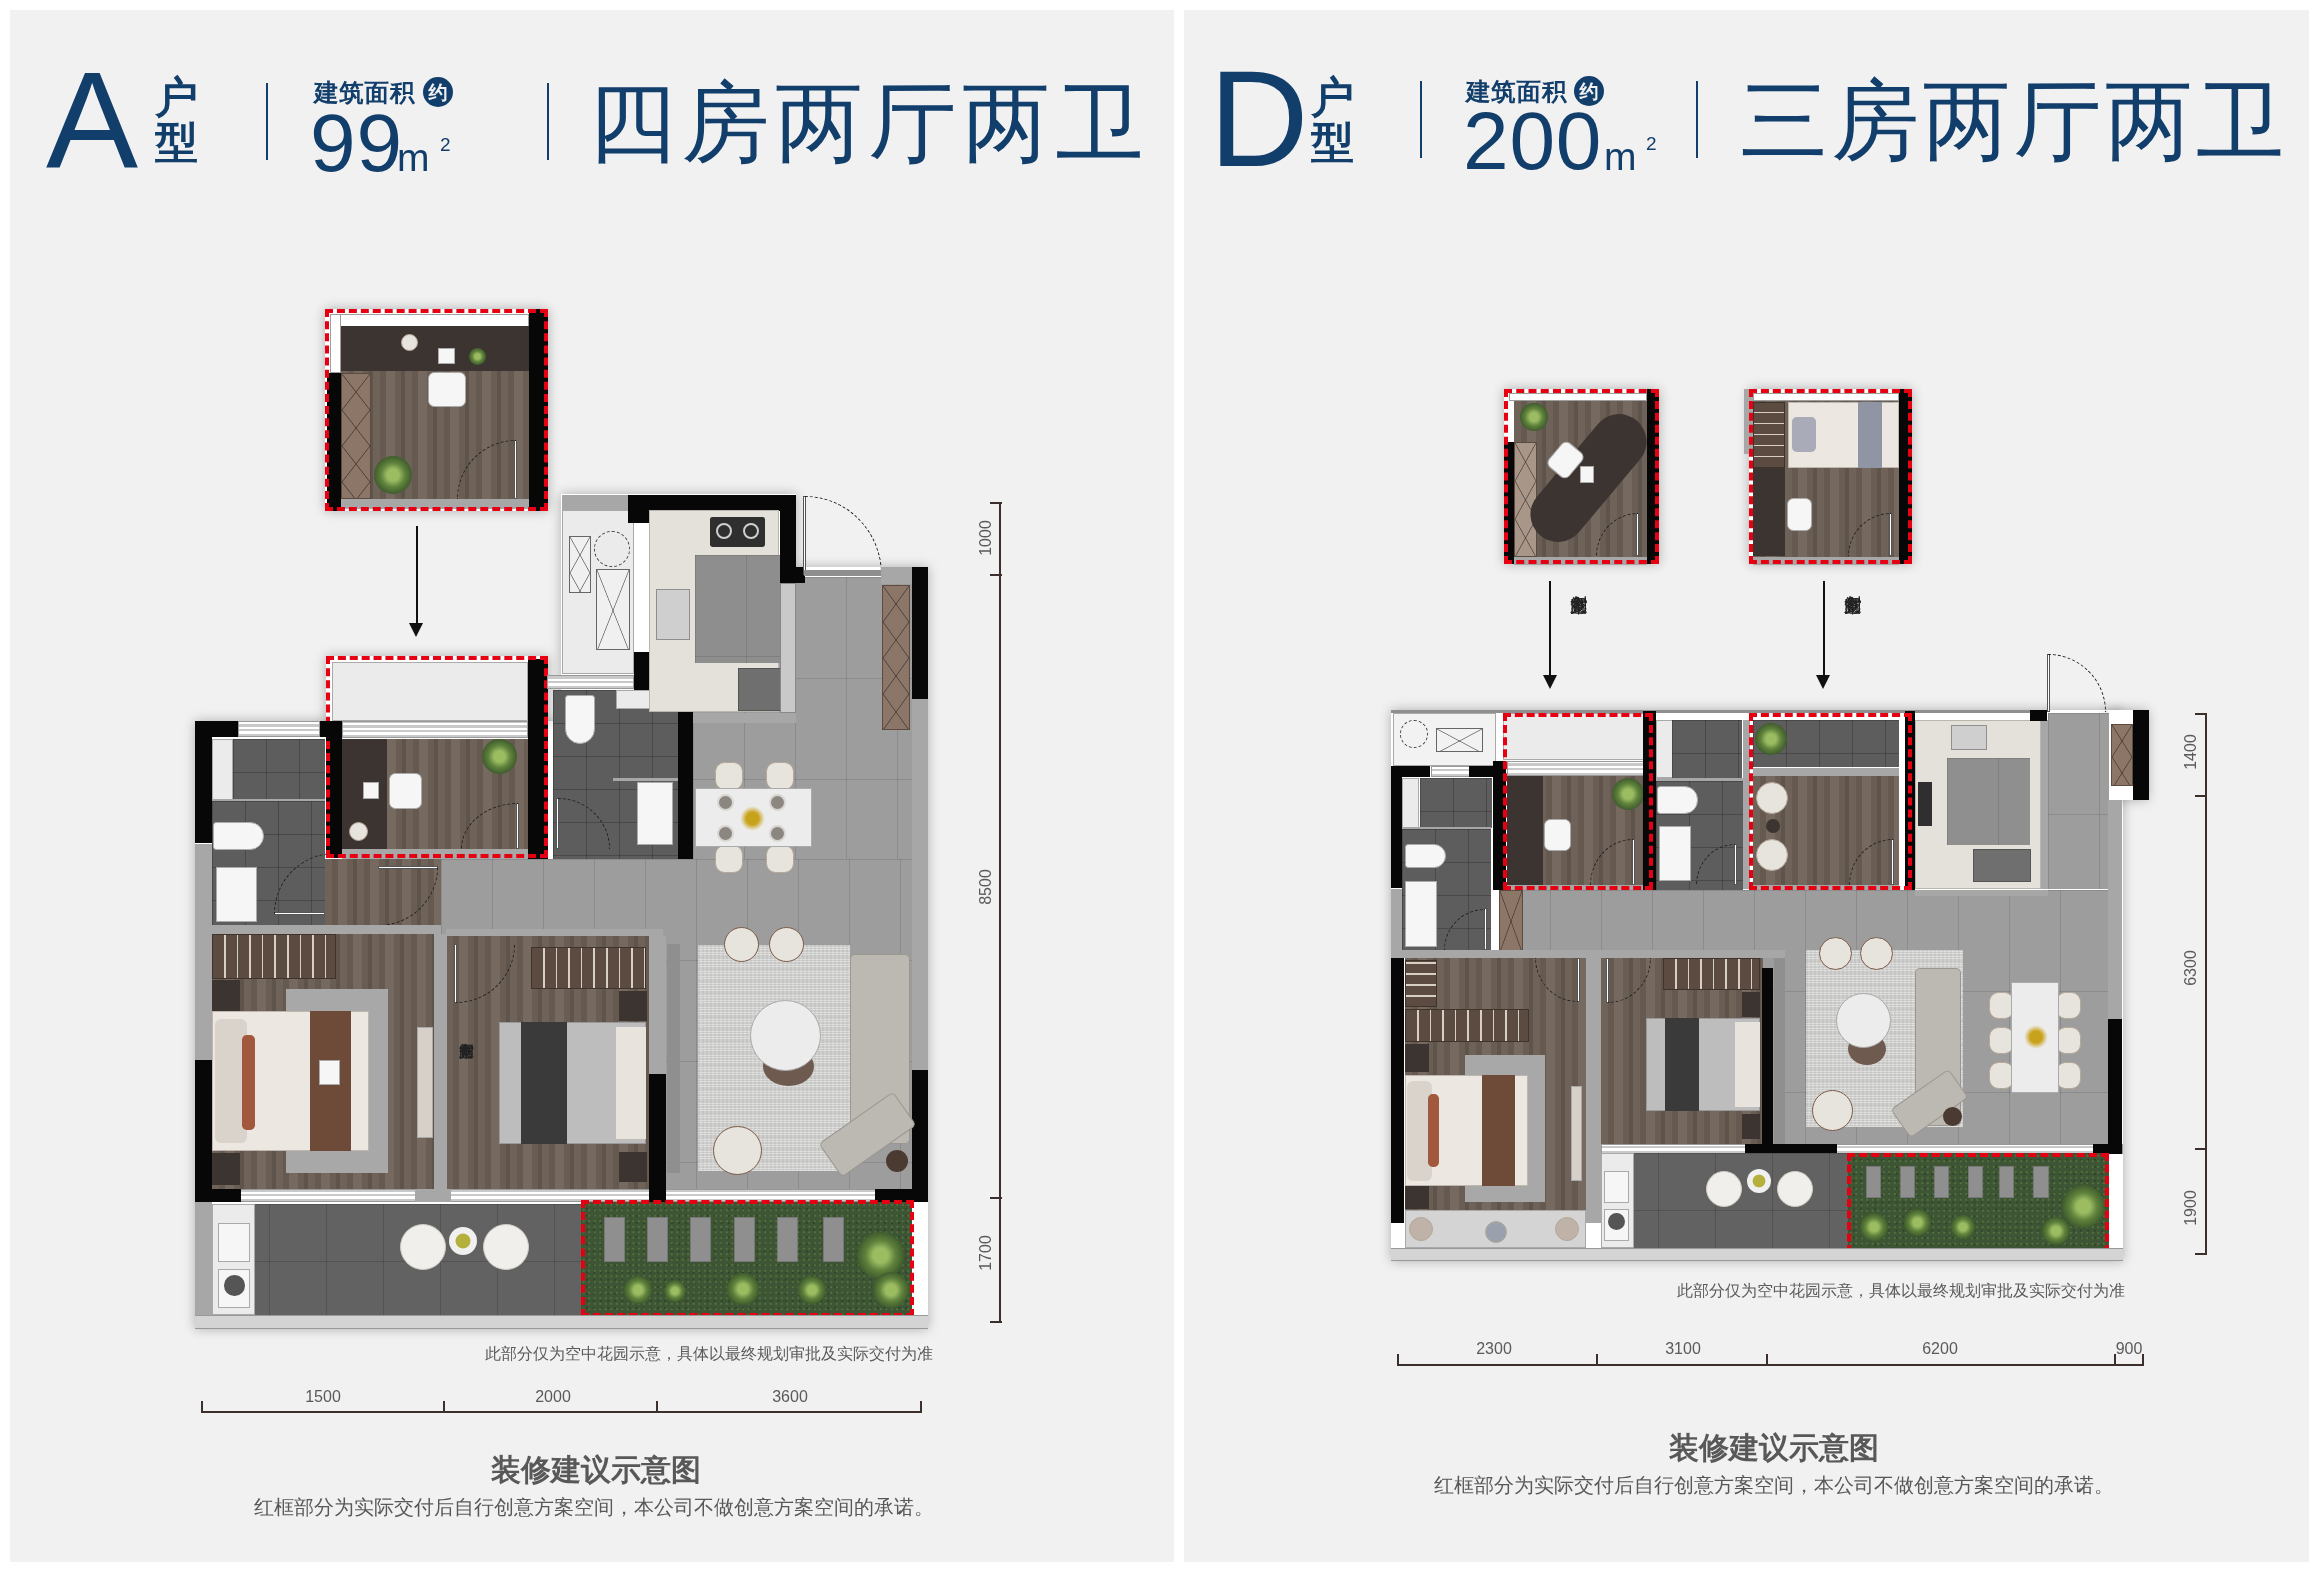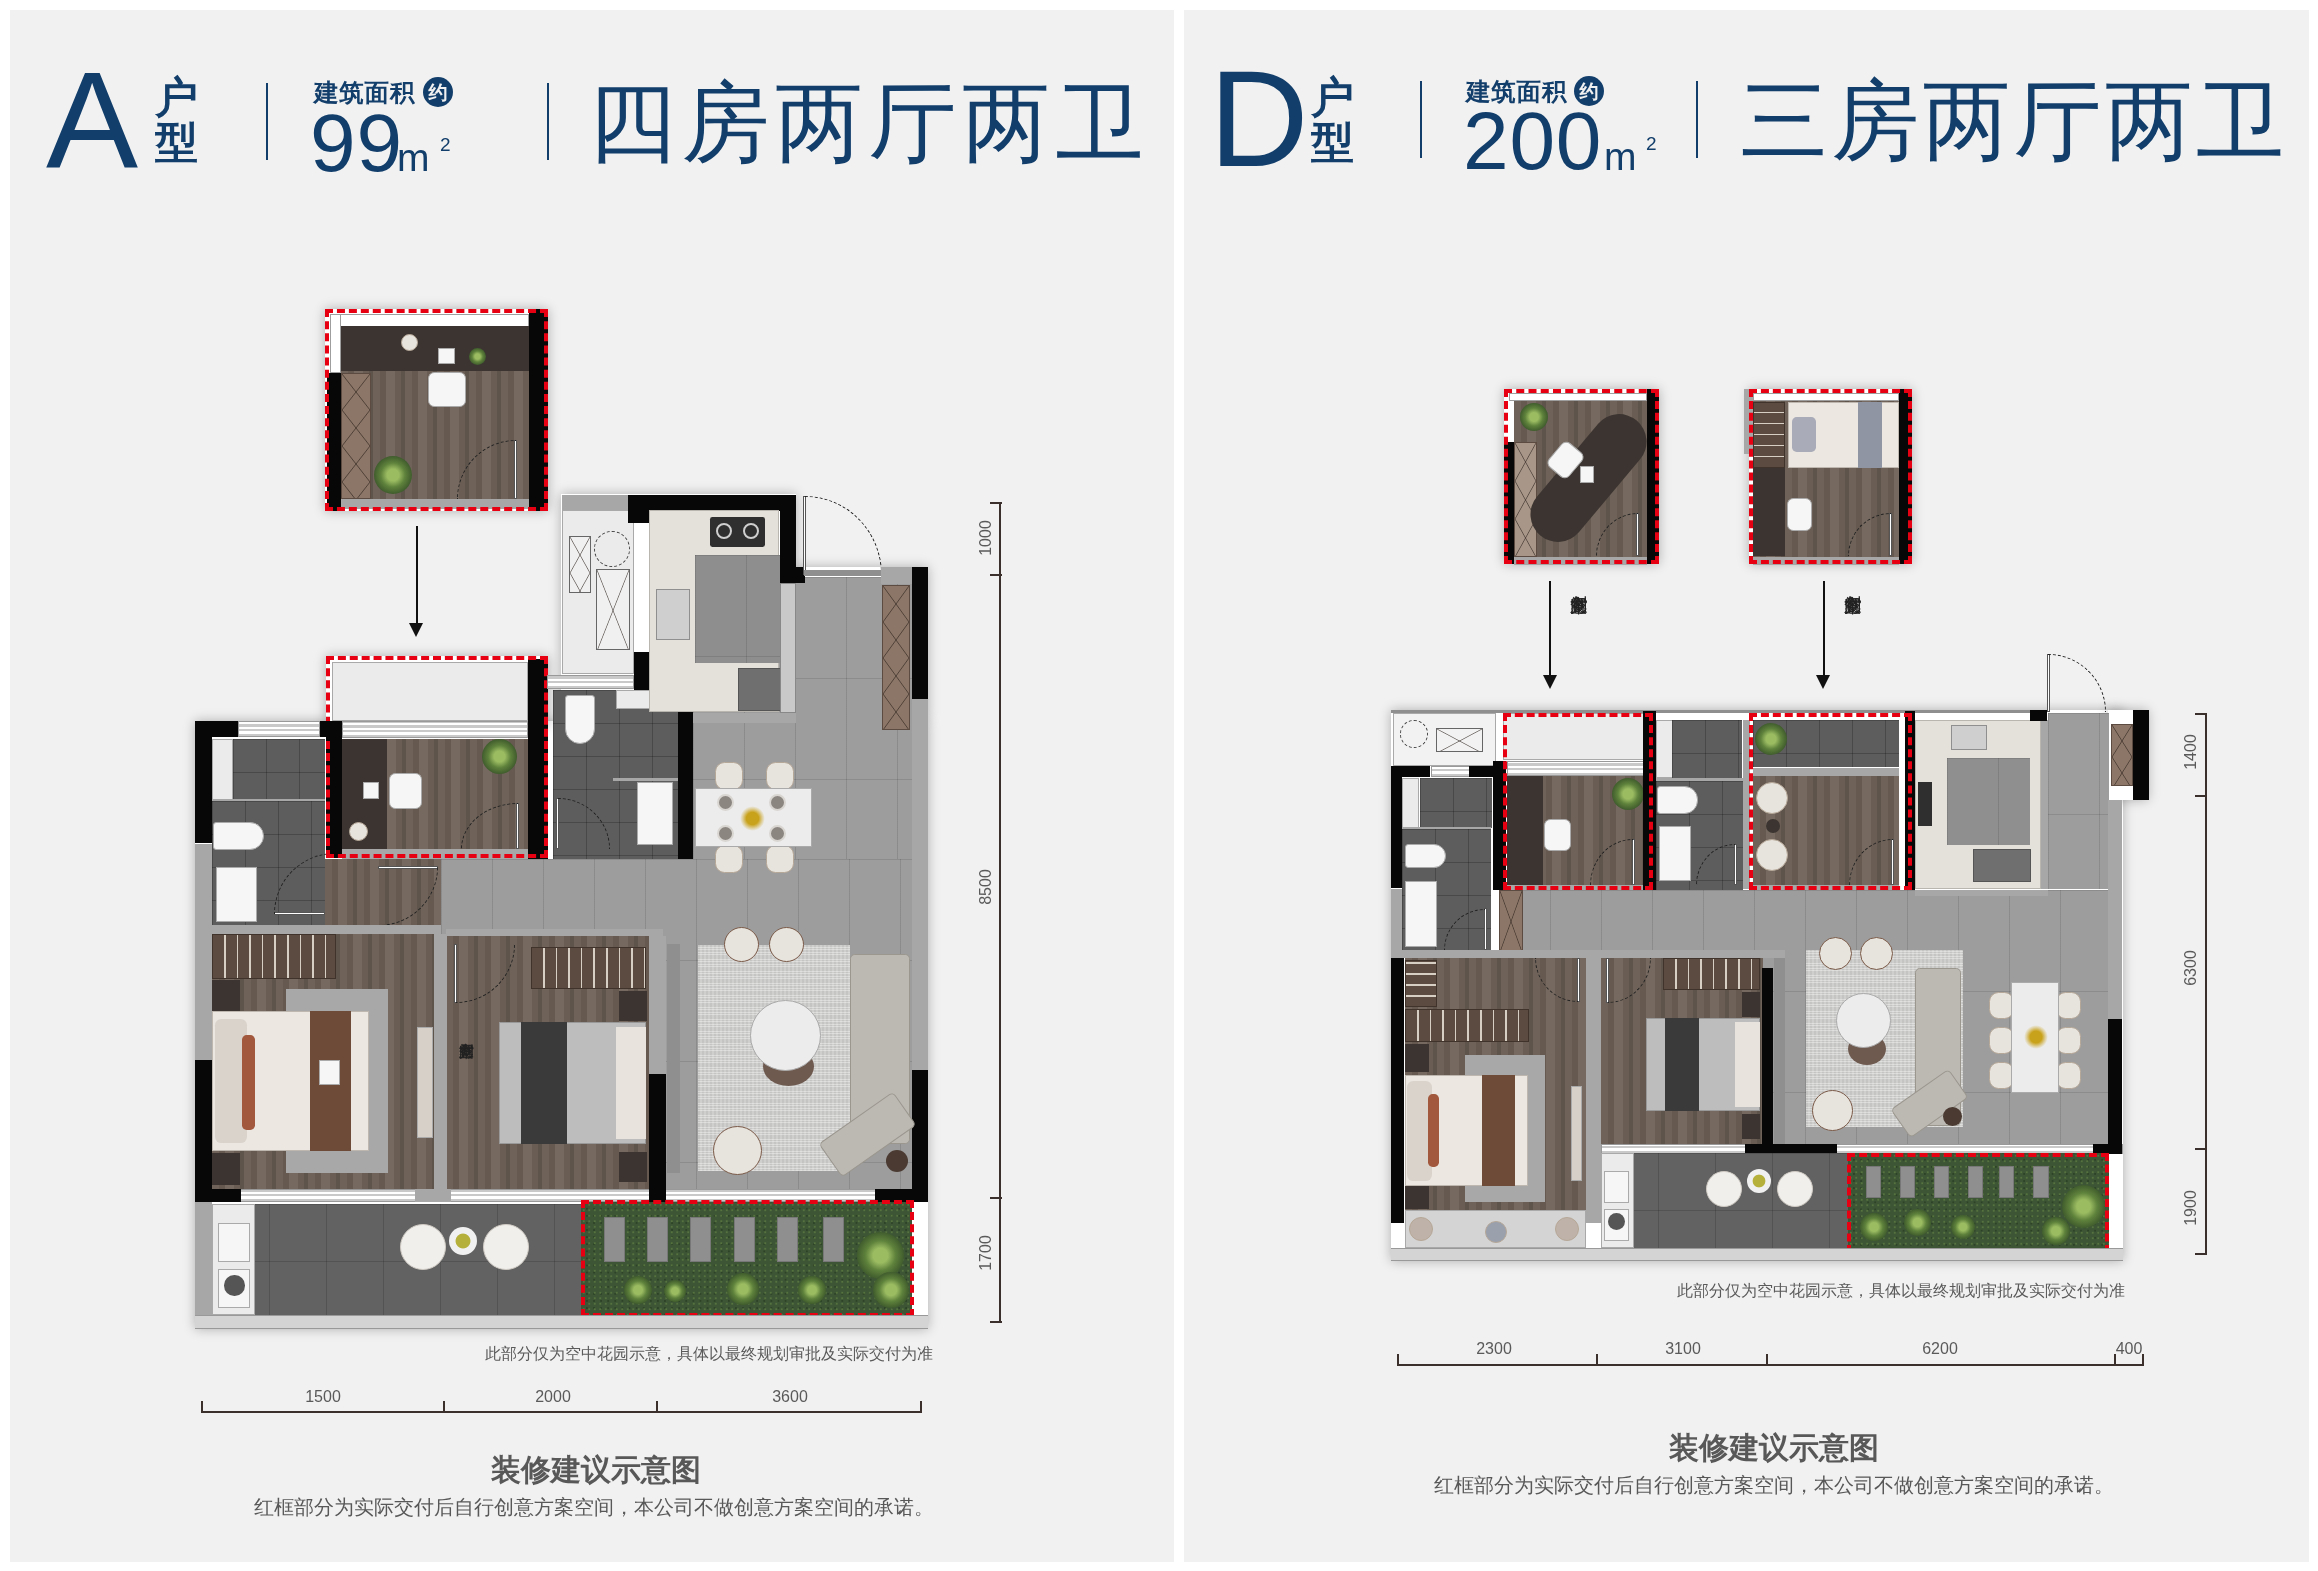--- a/index.html
+++ b/index.html
@@ -538,18 +538,18 @@
 <div>
   <div class="a dim-line" style="left:1397px;top:1364px;width:747px;height:2.4px"></div>
   <div class="a dim-line" style="left:1397px;top:1354px;width:2.4px;height:12px"></div>
   <div class="a dim-line" style="left:1596px;top:1354px;width:2.4px;height:12px"></div>
   <div class="a dim-line" style="left:1766px;top:1354px;width:2.4px;height:12px"></div>
   <div class="a dim-line" style="left:2114px;top:1354px;width:2.4px;height:12px"></div>
   <div class="a dim-line" style="left:2142px;top:1354px;width:2.4px;height:12px"></div>
   <div class="a dim-label dim-h" style="left:1494px;top:1341px">2300</div>
   <div class="a dim-label dim-h" style="left:1683px;top:1341px">3100</div>
   <div class="a dim-label dim-h" style="left:1940px;top:1341px">6200</div>
-  <div class="a dim-label dim-h" style="left:2129px;top:1341px">400</div>
+  <div class="a dim-label dim-h" style="left:2129px;top:1341px">900</div>
 </div>
 
 <div class="a cap-title" style="left:1379px;top:1430px;width:790px">装修建议示意图</div>
 <div class="a cap-note" style="left:1379px;top:1473px;width:790px">红框部分为实际交付后自行创意方案空间，本公司不做创意方案空间的承诺。</div>
 
 
 </body></html>

